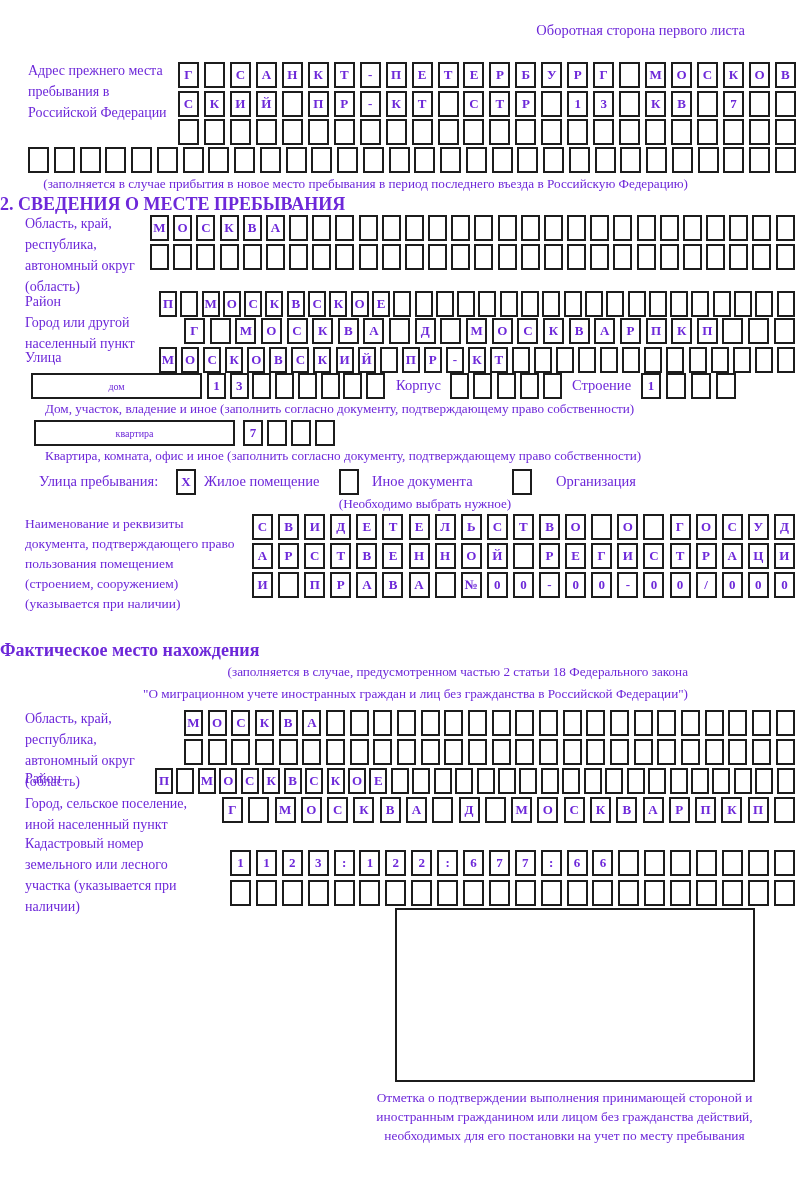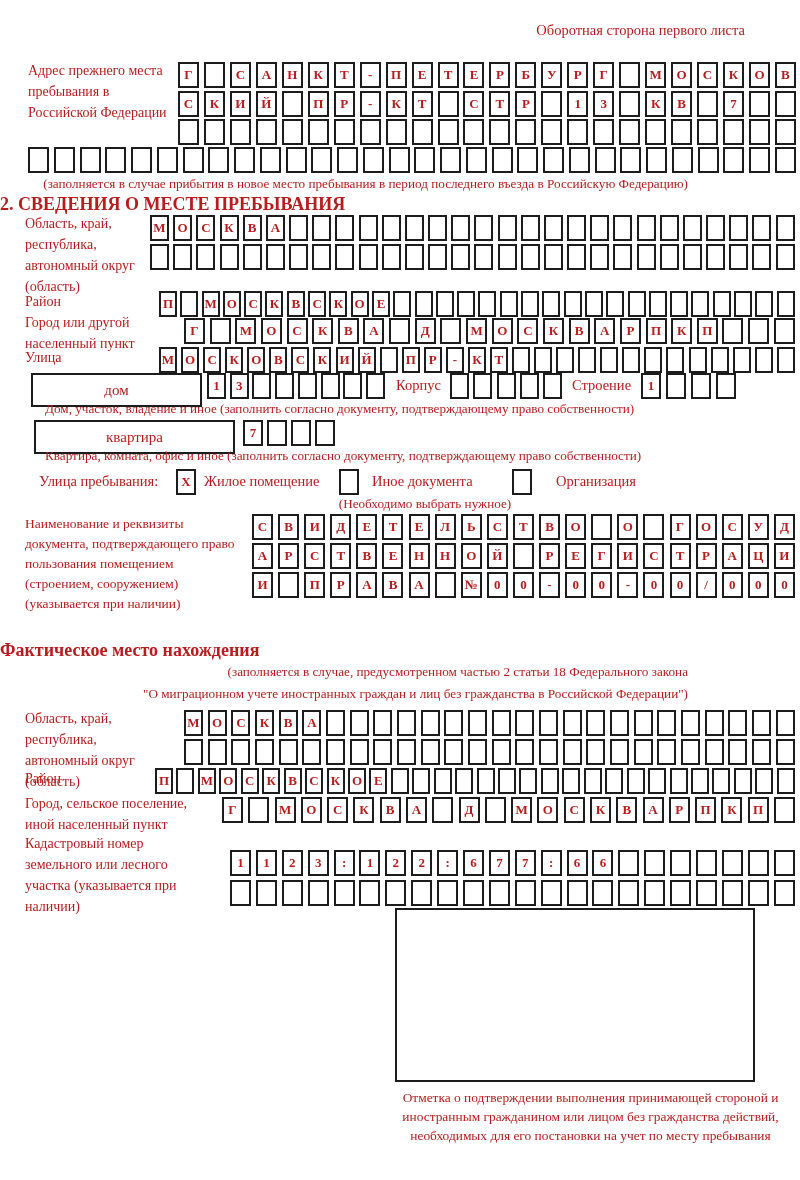--- a/index.html
+++ b/index.html
@@ -1,30 +1,30 @@
 <!DOCTYPE html>
 <html><head>
 <meta charset="utf-8">
 <style>
   html,body{margin:0;padding:0;background:#ffffff;}
   .page{position:relative;width:800px;height:1180px;background:#fff;
-        font-family:"Liberation Serif","DejaVu Serif",serif;color:#b91c1c;overflow:hidden;}
+        font-family:"Liberation Serif","DejaVu Serif",serif;color:#6d28d9;overflow:hidden;}
   .abs{position:absolute;}
   .hdr-note{font-size:14.5px;text-align:right;}
   .lbl{font-size:14px;line-height:21px;}
   .lbl-sm{font-size:13.5px;line-height:20px;}
   .cap{font-size:13.2px;}
   .cap-c{font-size:13.2px;text-align:right;width:688px;left:0;}
   .title{font-size:18px;font-weight:bold;text-align:left;width:800px;left:0;}
   .cellrow{display:flex;justify-content:space-between;height:26px;}
   .cell{box-sizing:border-box;width:var(--cw,19px);height:26px;border:2px solid #1c1c1c;
         display:inline-flex;align-items:center;justify-content:center;
         font-size:13px;font-weight:bold;font-family:"Liberation Serif",serif;background:#fff;flex:0 0 auto;}
-  .bigbox{box-sizing:border-box;border:2px solid #1c1c1c;height:34px;
-          display:flex;align-items:center;justify-content:center;font-size:15px;background:#fff;}
+  .bigbox{box-sizing:border-box;border:2px solid #1c1c1c;height:26px;
+          display:flex;align-items:center;justify-content:center;font-size:10px;background:#fff;}
   .stamp{box-sizing:border-box;border:2px solid #1c1c1c;background:#fff;}
   .inline-lbl{font-size:14.5px;}
 </style>
 </head>
 <body>
 
 <div class="page">
 
   <div class="abs hdr-note" style="left:400px;top:22px;width:345px;">Оборотная сторона первого листа</div>
 
@@ -589,15 +589,15 @@
       <span class="cell"></span>
       <span class="cell"></span>
       <span class="cell"></span>
       <span class="cell"></span>
       <span class="cell"></span>
       <span class="cell"></span>
       <span class="cell"></span>
     </div>
 
   <div class="abs stamp" style="left:395px;top:908px;width:360px;height:174px;"></div>
-  <div class="abs cap" style="left:388px;top:1088px;width:405px;text-align:center;line-height:19px;font-size:13.4px;">Отметка о подтверждении выполнения принимающей стороной и иностранным гражданином или лицом без гражданства действий, необходимых для его постановки на учет по месту пребывания</div>
+  <div class="abs cap" style="left:362px;top:1088px;width:405px;text-align:center;line-height:19px;font-size:13.4px;">Отметка о подтверждении выполнения принимающей стороной и иностранным гражданином или лицом без гражданства действий, необходимых для его постановки на учет по месту пребывания</div>
 
 </div>
 
 </body></html>

